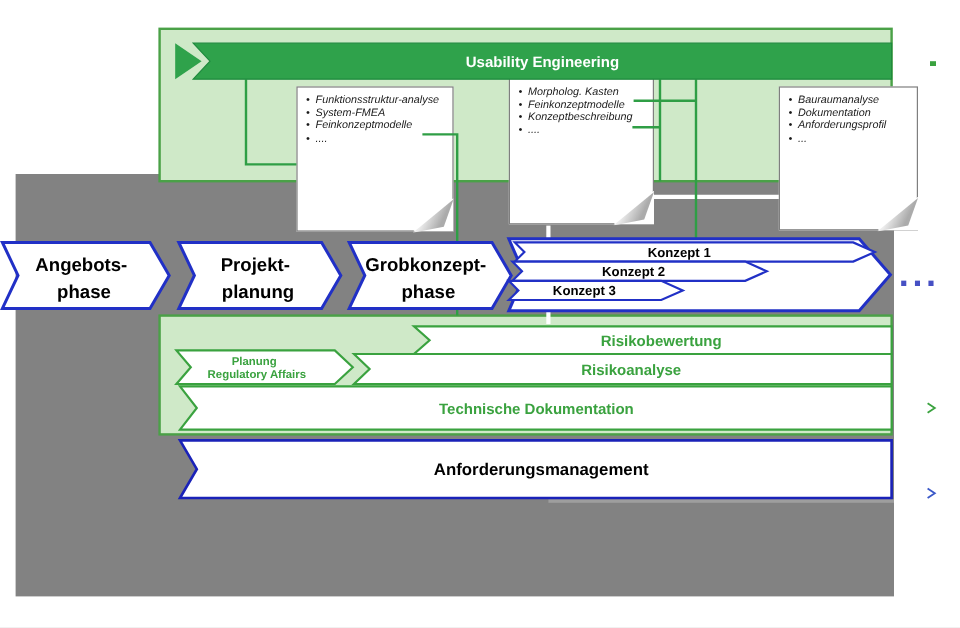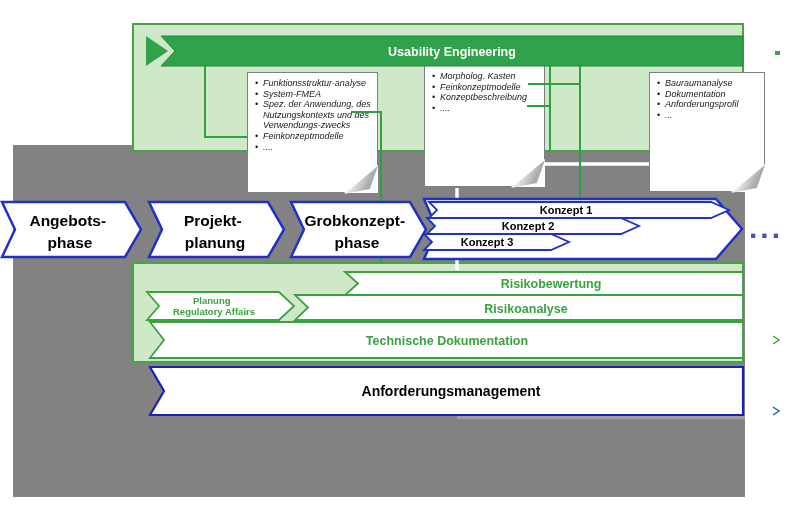--- a/index.html
+++ b/index.html
@@ -43,21 +43,20 @@
     <rect x="457" y="416" width="288" height="3" fill="#9e9e9e"></rect>
     <line x1="540" y1="164" x2="650" y2="164" stroke="#ffffff" stroke-width="3.5"></line>
     <line x1="457" y1="188" x2="457" y2="270" stroke="#ffffff" stroke-width="3.5"></line>
   </svg>
 
   <div class="note" style="left:247px;top:72px;width:131px;height:121px;">
     <ul>
 
     <li>Funktionsstruktur-analyse</li>
         <li>System-FMEA</li>
-        <li>Spez. der Anwendung, des Nutzungskontexts und des Verwendungs-zwecks</li>
         <li>Feinkonzeptmodelle</li>
         <li>....</li>
       </ul>
     <div class="fold-backing"></div>
     <div class="fold-flap"></div>
   </div>
 
   <div class="note" style="left:424px;top:65px;width:121px;height:122px;">
     <ul>
 

